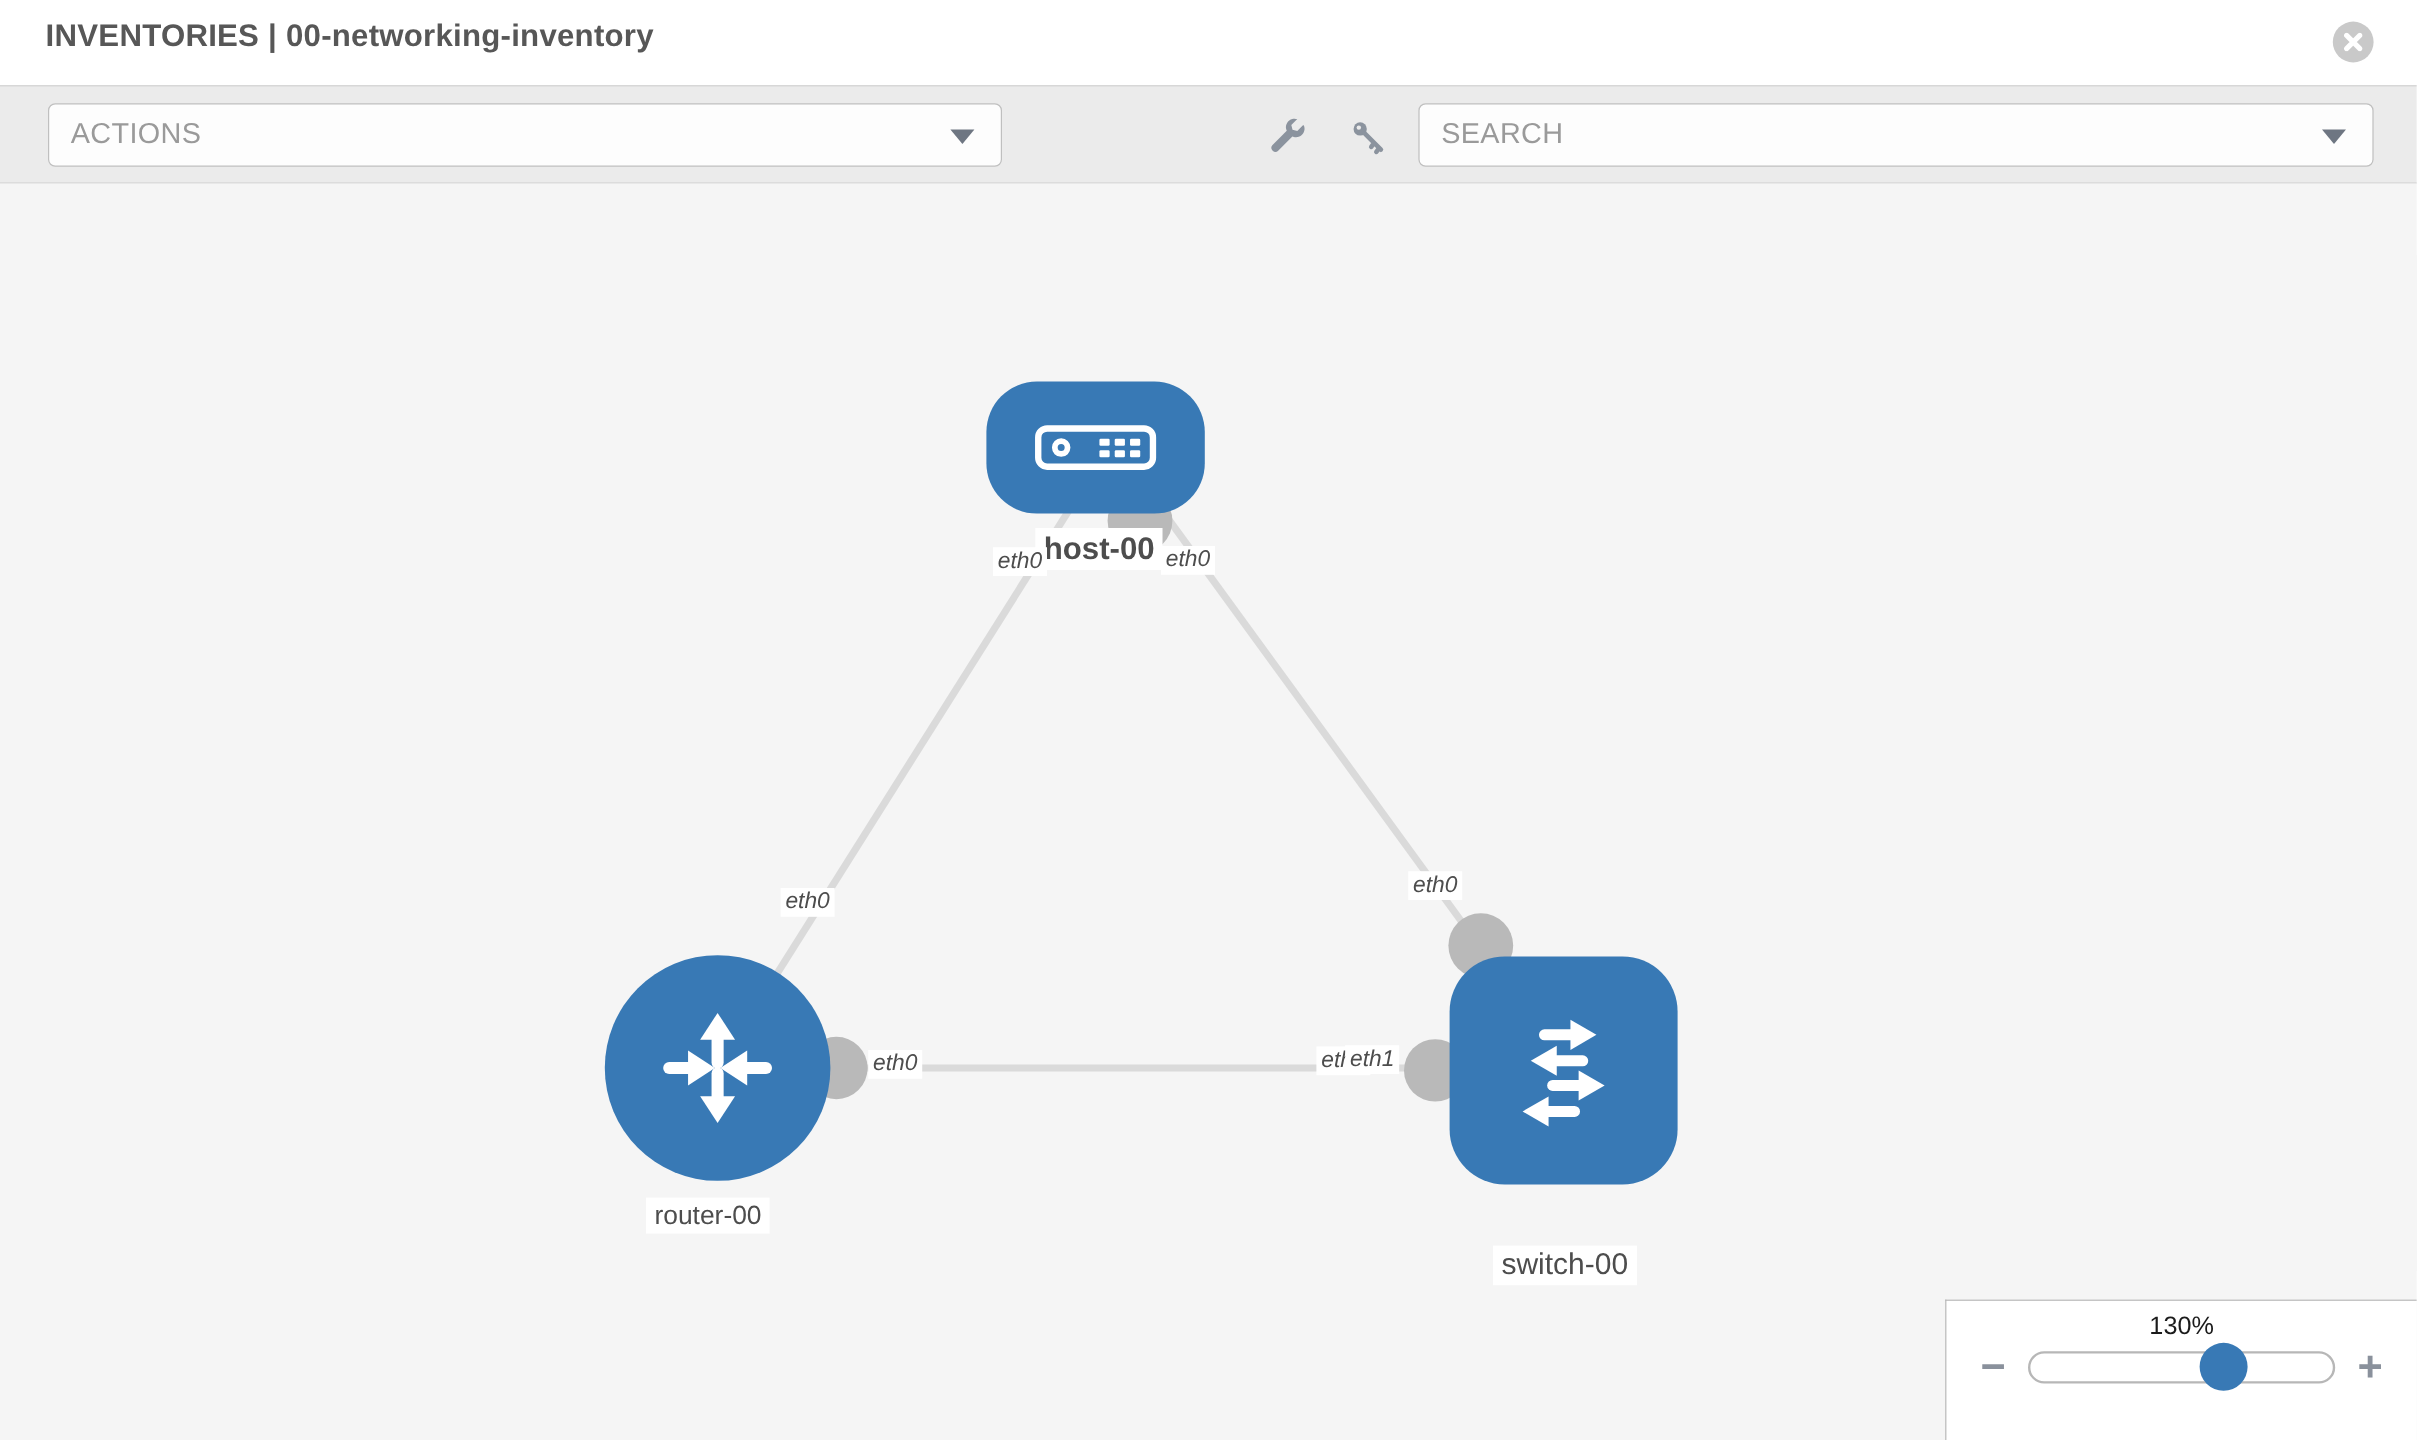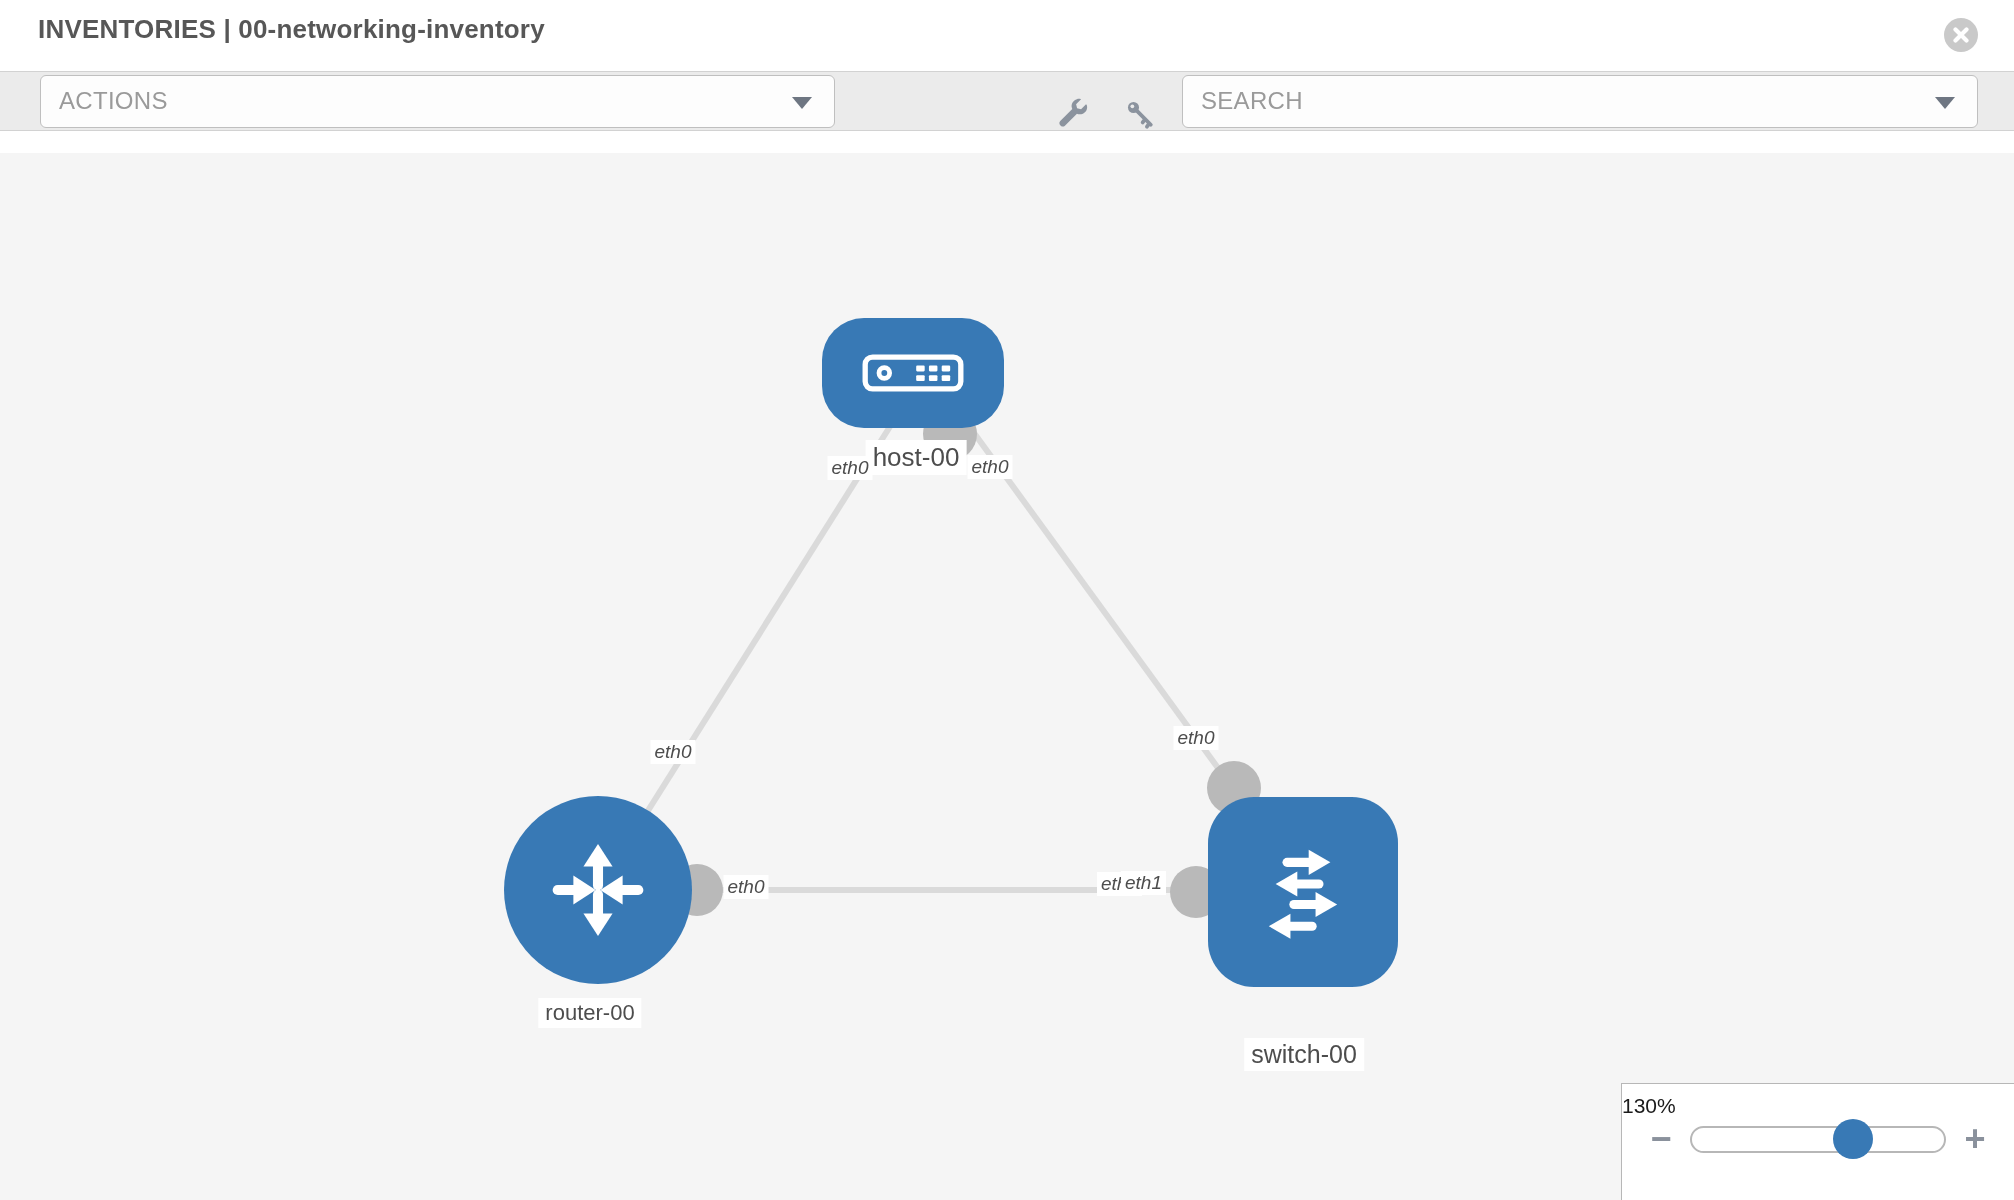--- a/index.html
+++ b/index.html
@@ -10,21 +10,21 @@
   
   .header { position:absolute; top:0; left:0; right:0; height:59px; background:#fff;
             display:flex; align-items:center; }
   .title { margin-left:38px; font-size:26px; font-weight:bold; color:#575757; letter-spacing:.2px; }
   .close-btn { position:absolute; right:36px; top:18px; width:34px; height:34px; border:none;
                border-radius:50%; background:#c9c9c9; color:#fff; cursor:pointer;
                display:flex; align-items:center; justify-content:center; }
   .close-btn svg { display:block; }
 
   
-  .toolbar { position:absolute; top:71px; left:0; right:0; height:60px; background:#ebebeb;
+  .toolbar { position:absolute; top:71px; left:0; right:0; height:82px; background:#ebebeb;
              border-top:1px solid #d2d2d2; border-bottom:1px solid #d2d2d2;
              display:flex; align-items:center; }
   .dd { position:relative; height:53px; background:#fdfdfd; border:1px solid #bfbfbf;
         border-radius:6px; display:flex; align-items:center; cursor:pointer; }
   .dd-label { font-size:24px; color:#9a9a9a; padding-left:18px; letter-spacing:.3px; }
   .caret { position:absolute; right:22px; top:21px; width:0; height:0;
            border-left:10px solid transparent; border-right:10px solid transparent;
            border-top:12px solid #6e7682; }
   .dd-actions { position:absolute; left:40px; width:795px; }
   .dd-search  { position:absolute; left:1182px; width:796px; }
@@ -38,37 +38,37 @@
   .links-layer { position:absolute; top:0; left:0; }
 
   .node { position:absolute; background:#3879b5; display:flex; align-items:center;
           justify-content:center; cursor:move; }
   .node-host   { left:822px; top:165px; width:182px; height:110px; border-radius:42px; }
   .node-router { left:504px; top:643px; width:188px; height:188px; border-radius:50%; }
   .node-switch { left:1208px; top:644px; width:190px; height:190px; border-radius:46px; }
 
   .chip { position:absolute; background:#fff; color:#4d4d4d; white-space:nowrap; }
   .node-label { font-size:26px; padding:2px 7px; transform:translateX(-50%); }
-  .lbl-host   { left:916px; top:287px; }
+  .lbl-host   { left:916px; top:287px;font-weight:bold; }
   .lbl-router { left:590px; top:845px; font-size:22px; }
   .lbl-switch { left:1304px; top:845px; font-size:25px;margin-top:40px; }
 
   .if-chip { font-size:19px; padding:1px 4px; transform:translateX(-50%);font-style:italic; }
   .if-1 { left:850px;  top:303px; }
   .if-2 { left:990px;  top:302px; }
   .if-3 { left:673px;  top:587px; }
   .if-4 { left:1196px; top:573px; }
   .if-5 { left:746px;  top:722px; }
   .if-6 { left:1097px; top:719px; transform:none; }
   .if-7 { left:1121px; top:718px; transform:none; }
 
   
   .zoom-panel { position:absolute; left:1621px; top:1083px; right:0; bottom:0; background:#fff;
                 border-left:1px solid #b7b7b7; border-top:1px solid #b7b7b7; }
-  .zoom-value { margin-top:10px; font-size:21px; color:#1b1b1b; }
+  .zoom-value { margin-top:10px; text-align:center; font-size:21px; color:#1b1b1b; }
   .zoom-row { display:flex; align-items:center; margin-top:6px; padding:0 22px; }
   .zoom-btn { border:none; background:none; color:#8a919c; font-size:36px; font-weight:bold;
               line-height:30px; cursor:pointer; width:34px; }
   .zoom-slider { position:relative; flex:1; height:27px; margin:0 12px; background:#fff;
                  border:2px solid #b7b7b7; border-radius:14px; cursor:pointer; }
   .zoom-thumb { position:absolute; left:calc(64% - 20px); top:-9px; width:40px; height:40px;
                 border-radius:50%; background:#3879b5; cursor:grab; }
 </style>
 </head>
 <body>

